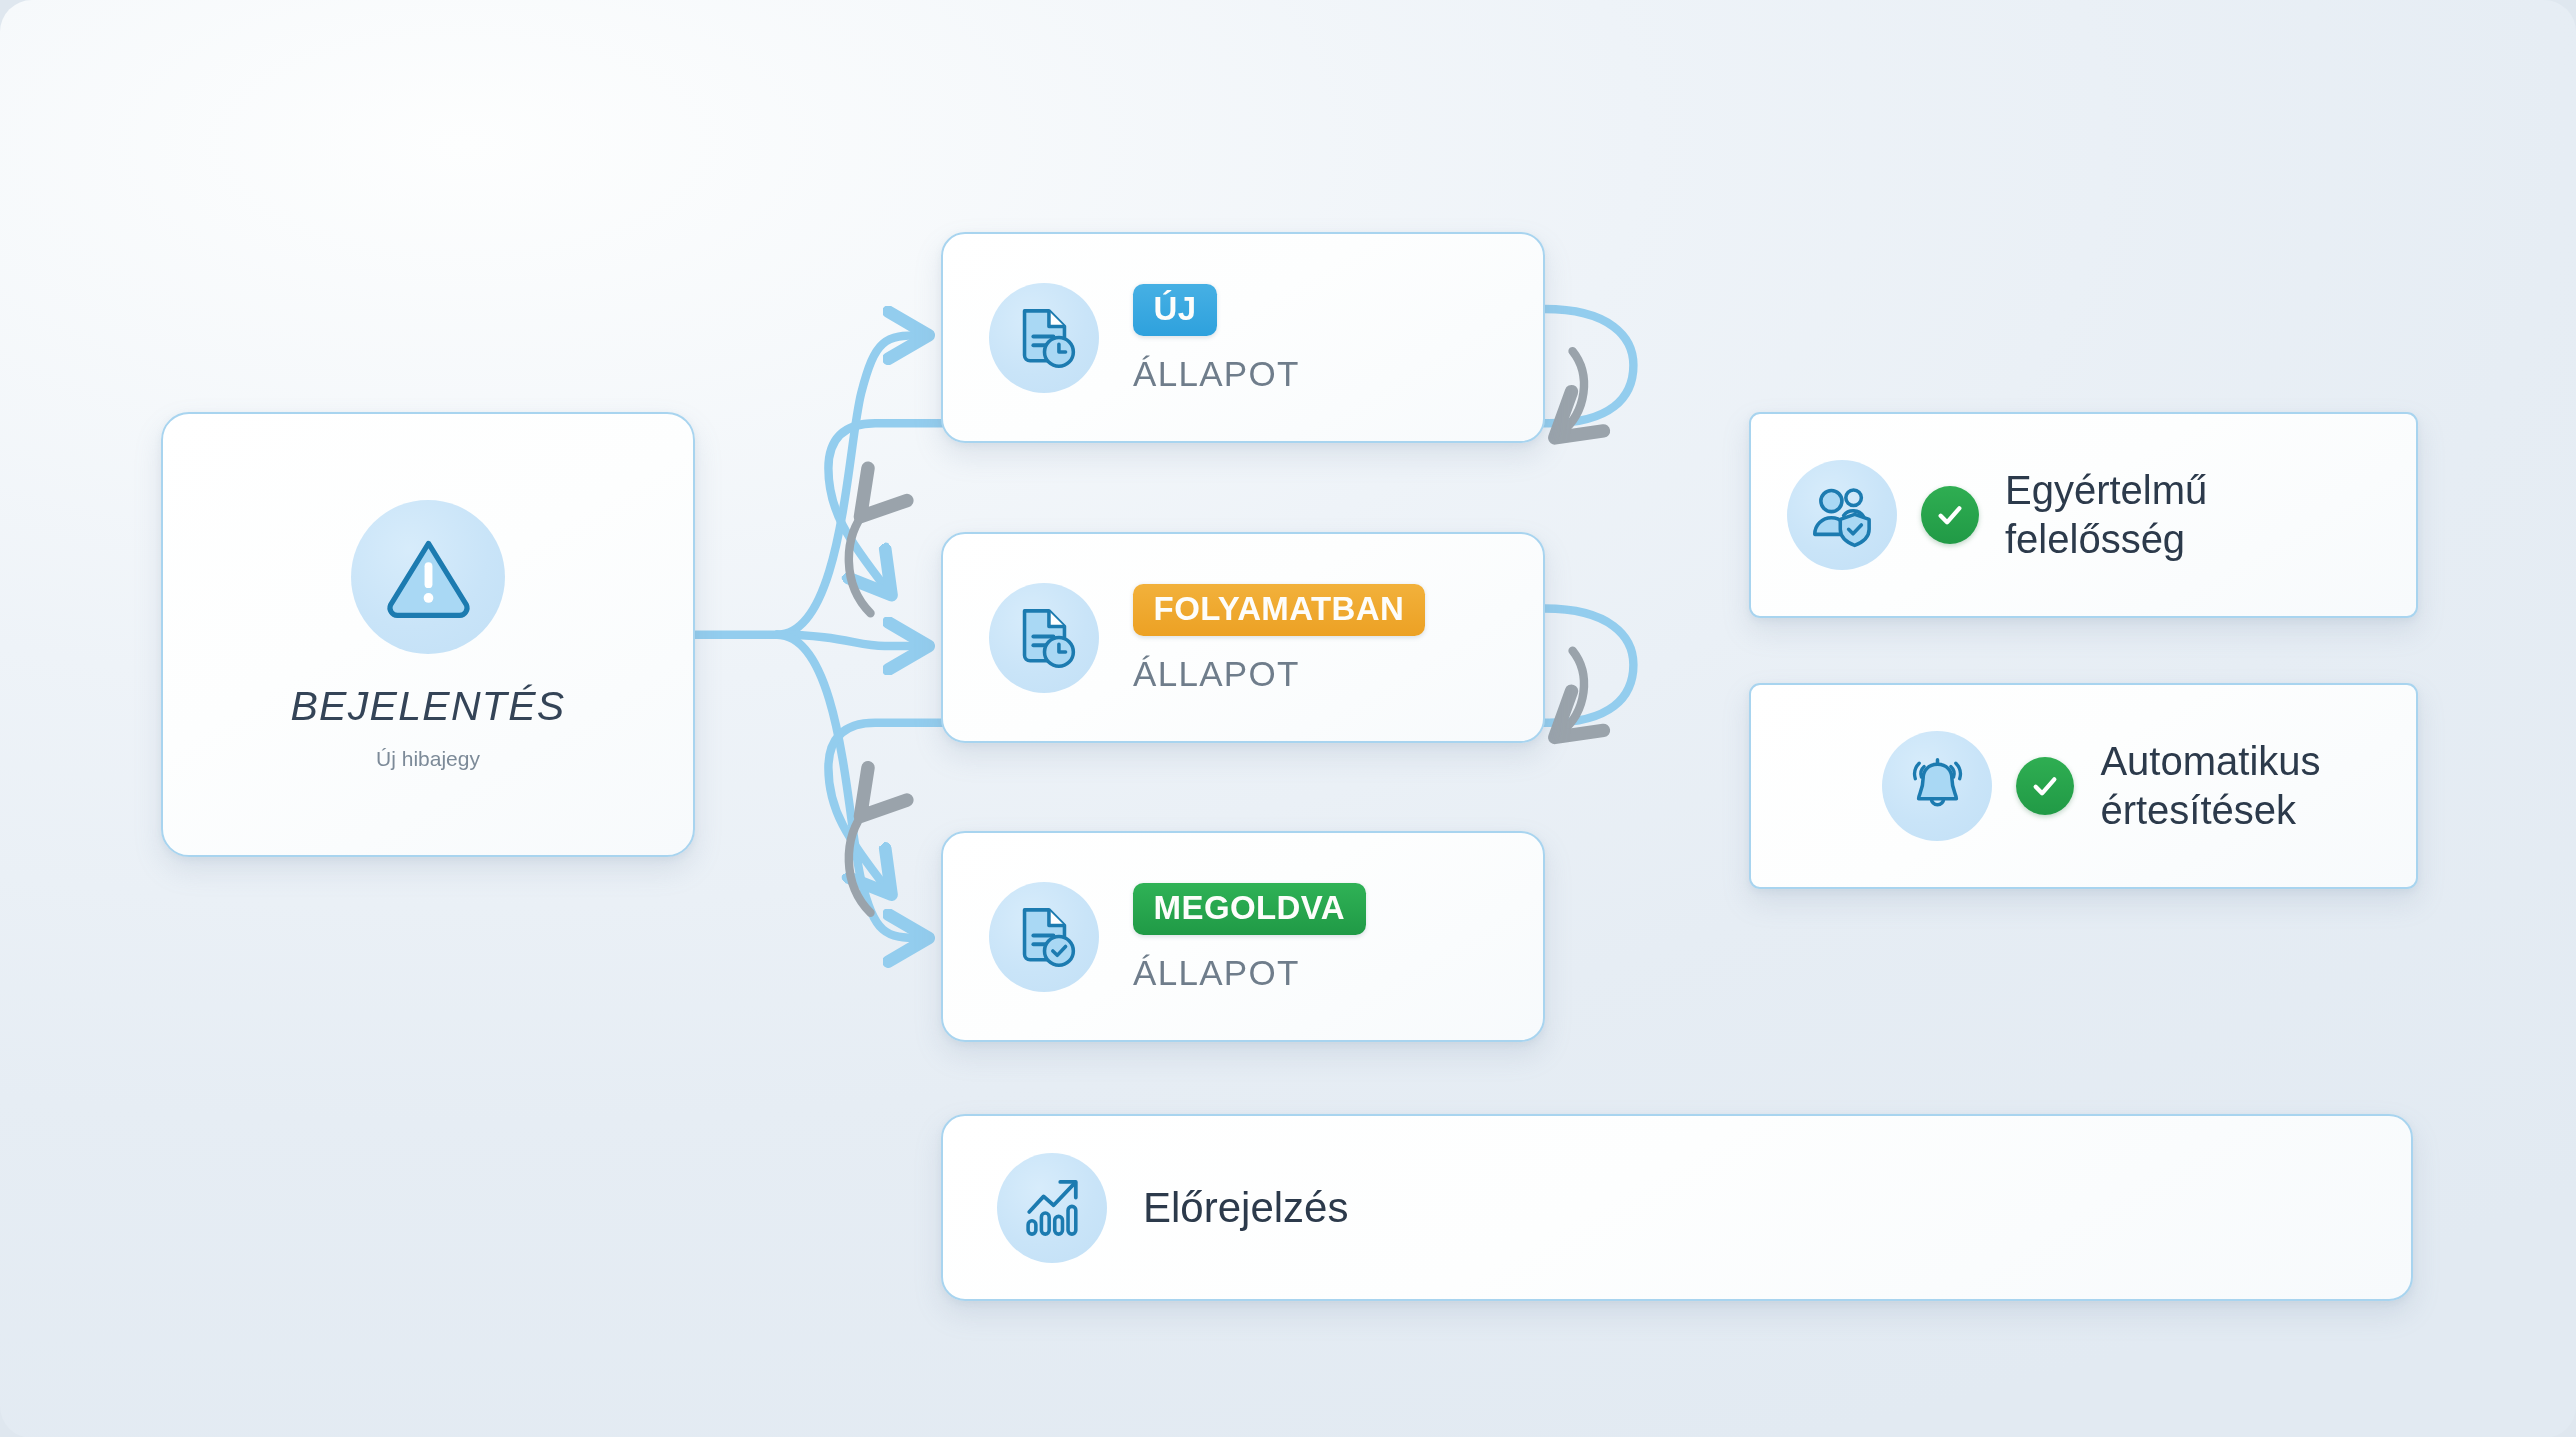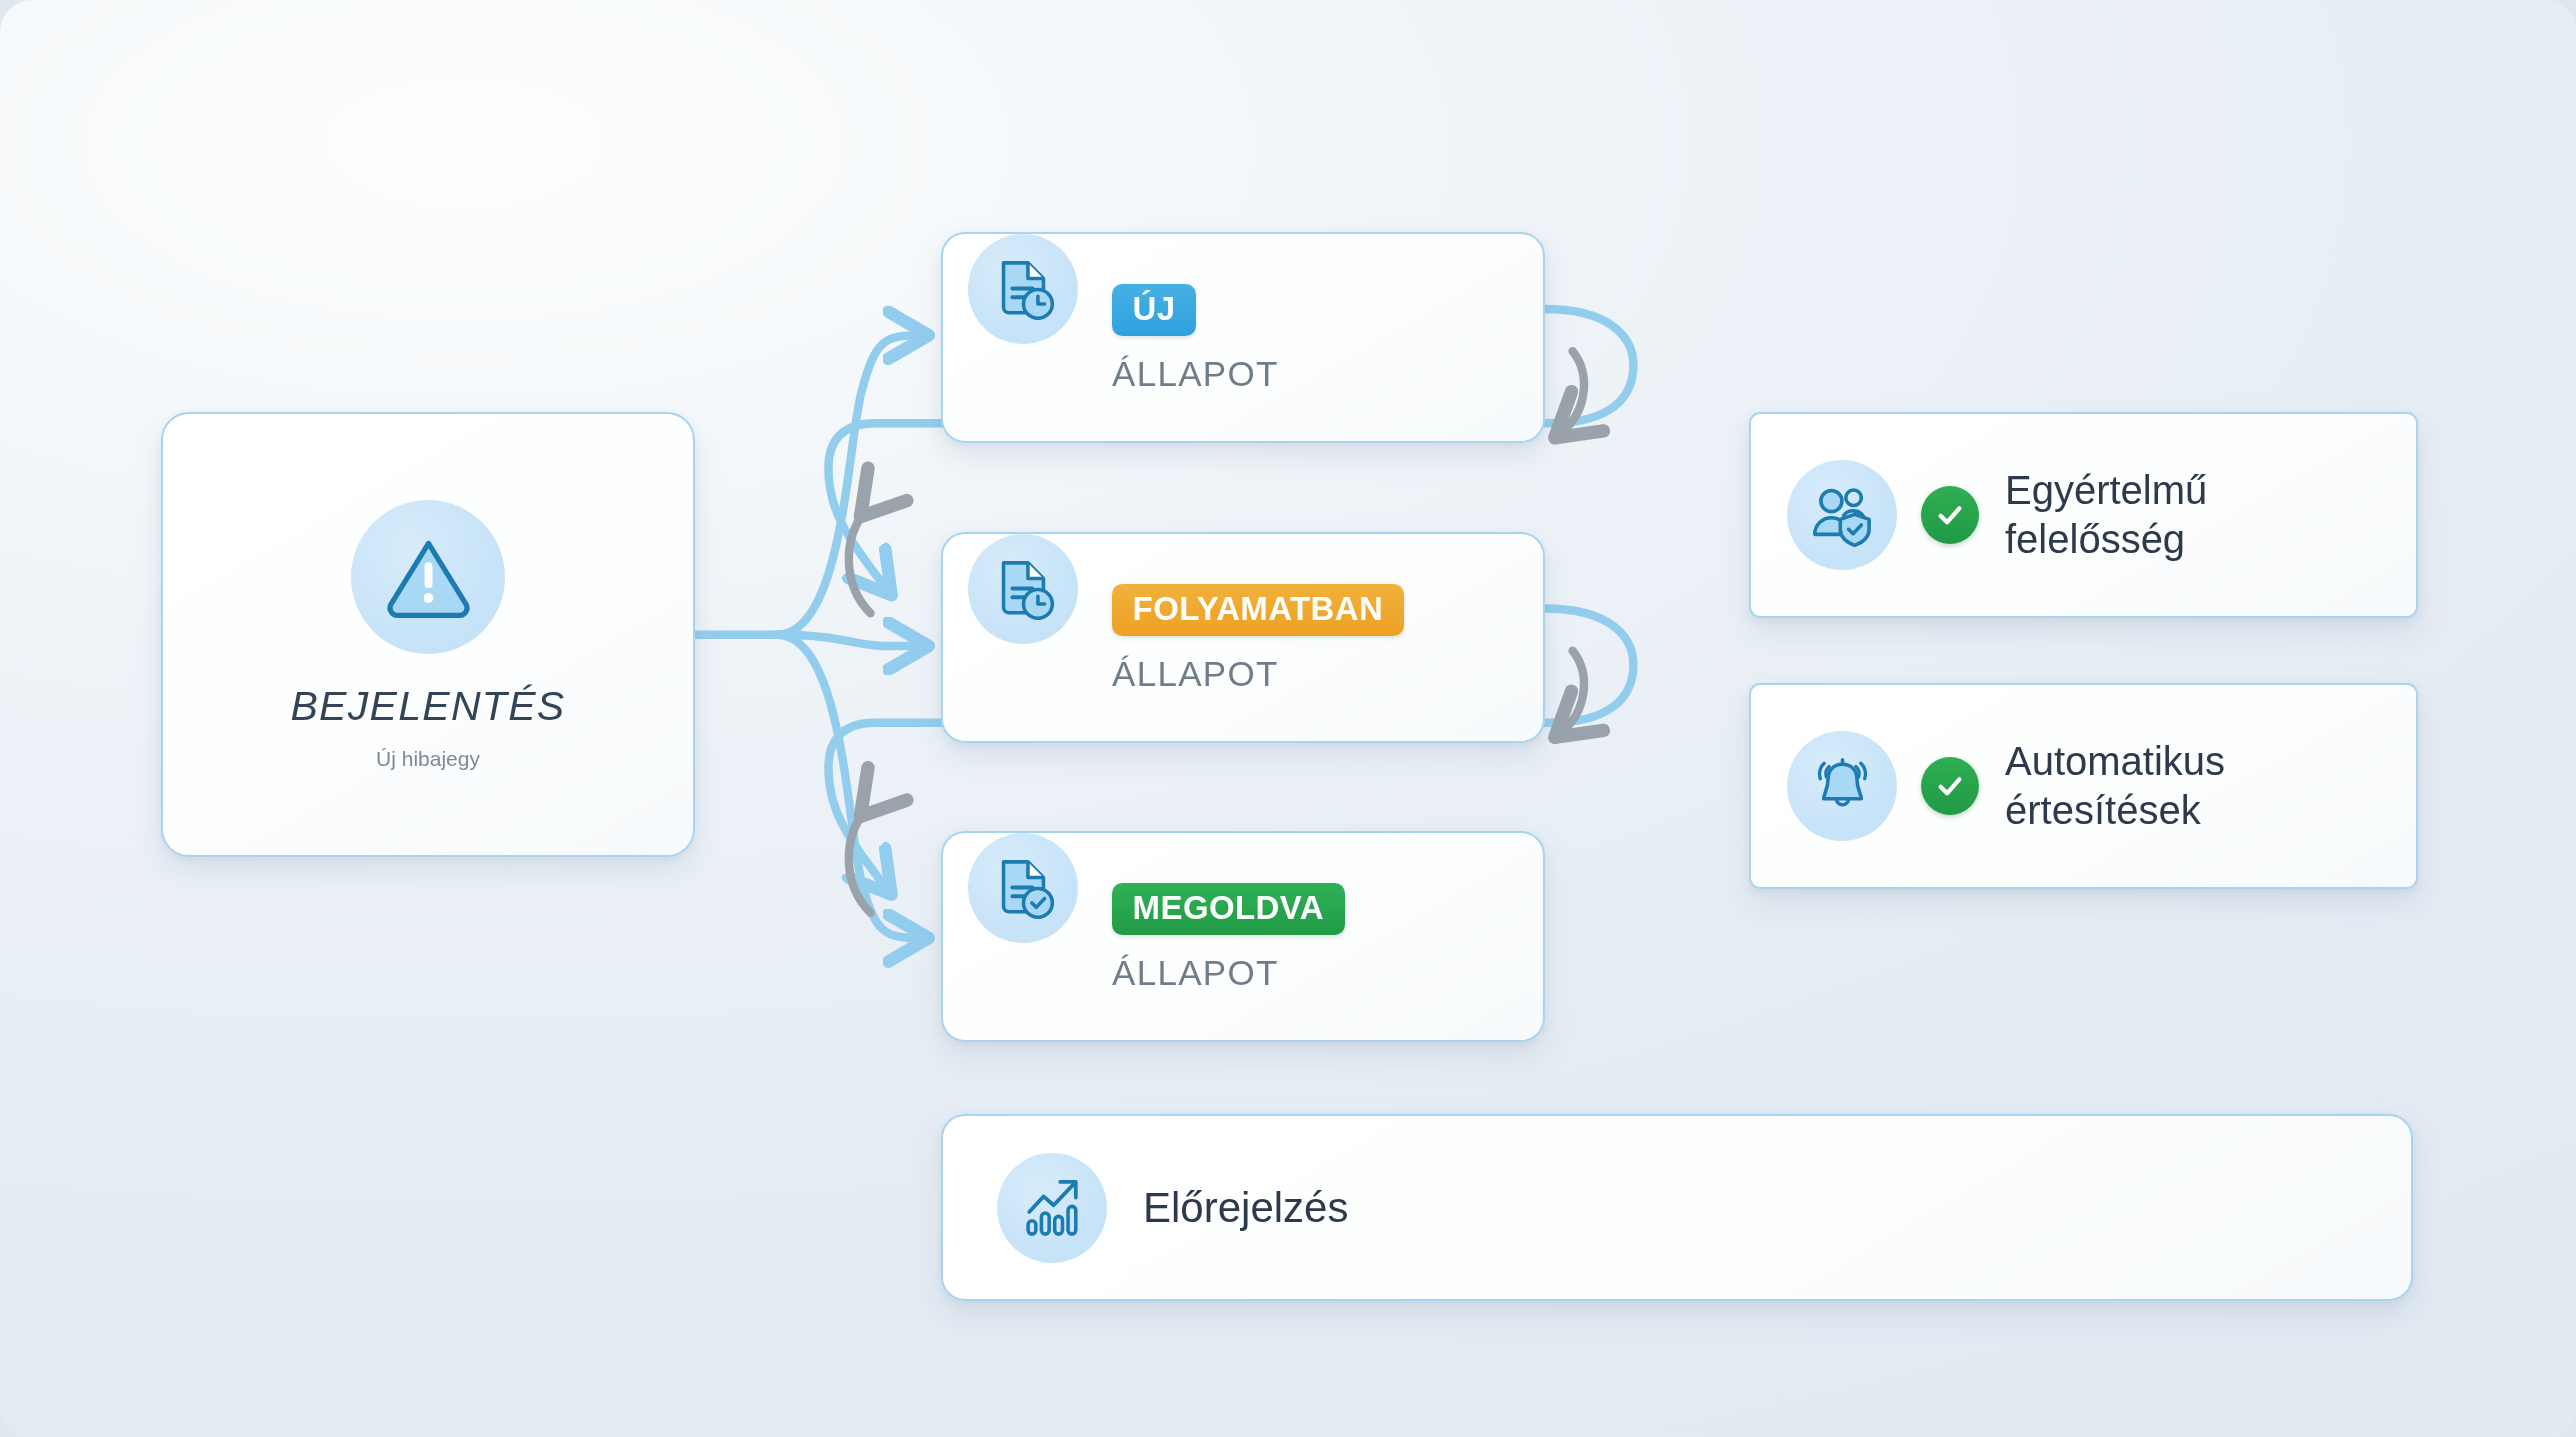--- a/index.html
+++ b/index.html
@@ -35,21 +35,21 @@
     background:radial-gradient(circle at 38% 32%, #d7ecfb 0%, #c9e4f8 55%, #c2e0f6 100%);
     display:flex;align-items:center;justify-content:center;flex:none;
   }
   #main-bubble{width:154px;height:154px;margin-bottom:32px;}
   #main-title{font-size:41px;letter-spacing:1.3px;color:#344457;font-weight:400;line-height:1;margin-bottom:20.6px;font-style:italic;}
   #main-sub{font-size:21px;color:#7c8a98;font-weight:400;line-height:1;}
 
   
   .status-card{
     width:604px;height:211px;border-radius:24px;
-    display:flex;padding-left:25px;box-sizing:border-box;
+    display:flex;align-items:center;padding-left:46px;box-sizing:border-box;
   }
   .status-bubble{width:110px;height:110px;margin-right:34px;}
   .status-texts{display:flex;flex-direction:column;align-items:flex-start;justify-content:center;}
   .badge{
     display:inline-block;border-radius:10.3px;color:#fdfdfb;
     font-size:33px;font-weight:700;letter-spacing:0.4px;
     padding:8.4px 20.6px 11.2px 20.6px;line-height:1;
     box-shadow:0 1.9px 4.7px rgba(80,100,120,.18);
     margin-bottom:19.7px;
   }
@@ -61,21 +61,21 @@
   #status-1{left:941px;top:232px;}
   #status-2{left:941px;top:532px;}
   #status-3{left:941px;top:831px;}
 
   
   .feature-card{
     width:669px;height:206px;border-radius:11px;
     display:flex;align-items:center;padding-left:36px;box-sizing:border-box;
   }
   #feature-1{left:1749px;top:412px;}
-  #feature-2{left:1749px;top:683px;}
+  #feature-2{left:1749px;top:683px;justify-content:center;}
   .feature-bubble{width:110px;height:110px;margin-right:24px;}
   .tick{
     width:58px;height:58px;border-radius:50%;
     background:linear-gradient(180deg,#2fae52 0%,#219a46 100%);
     display:flex;align-items:center;justify-content:center;flex:none;margin-right:26px;
     box-shadow:0 1.9px 5.6px rgba(40,110,60,.28);
   }
   .feature-text{font-size:40px;line-height:1.22;color:#2c3a4b;font-weight:400;}
 
   

